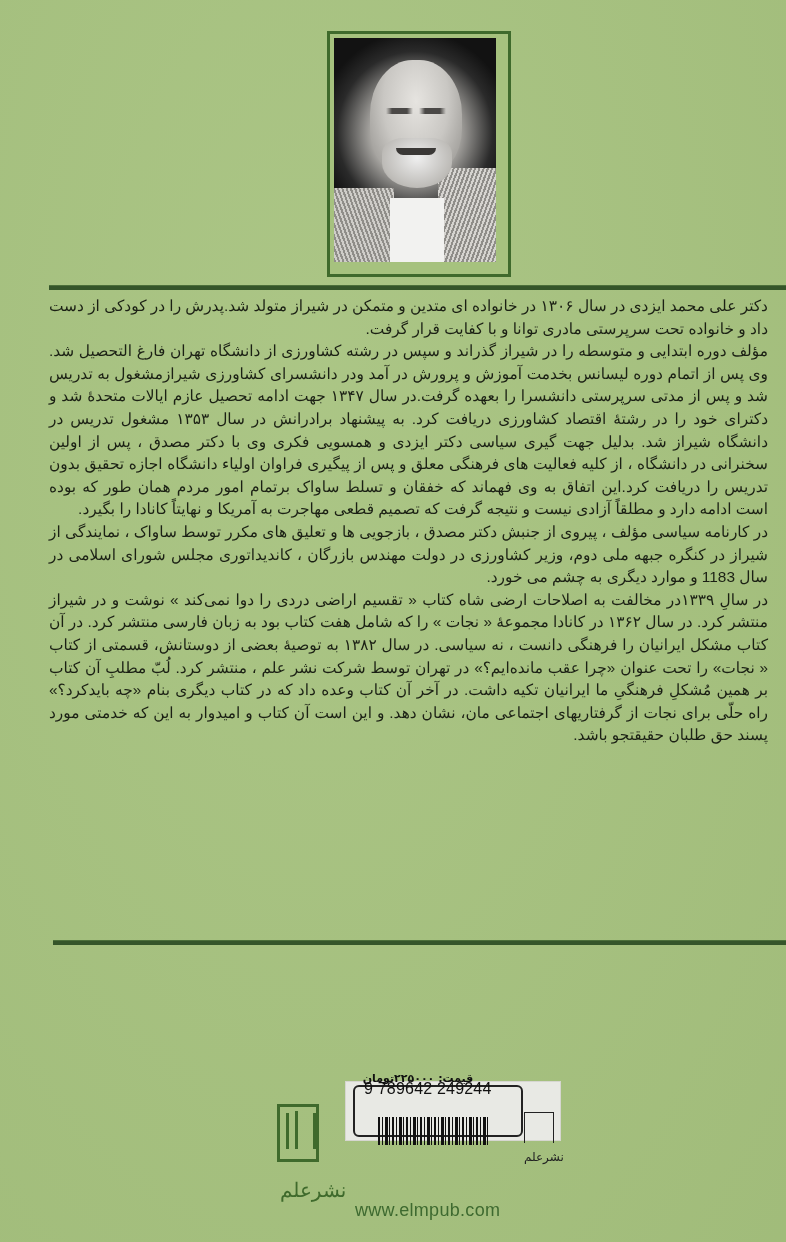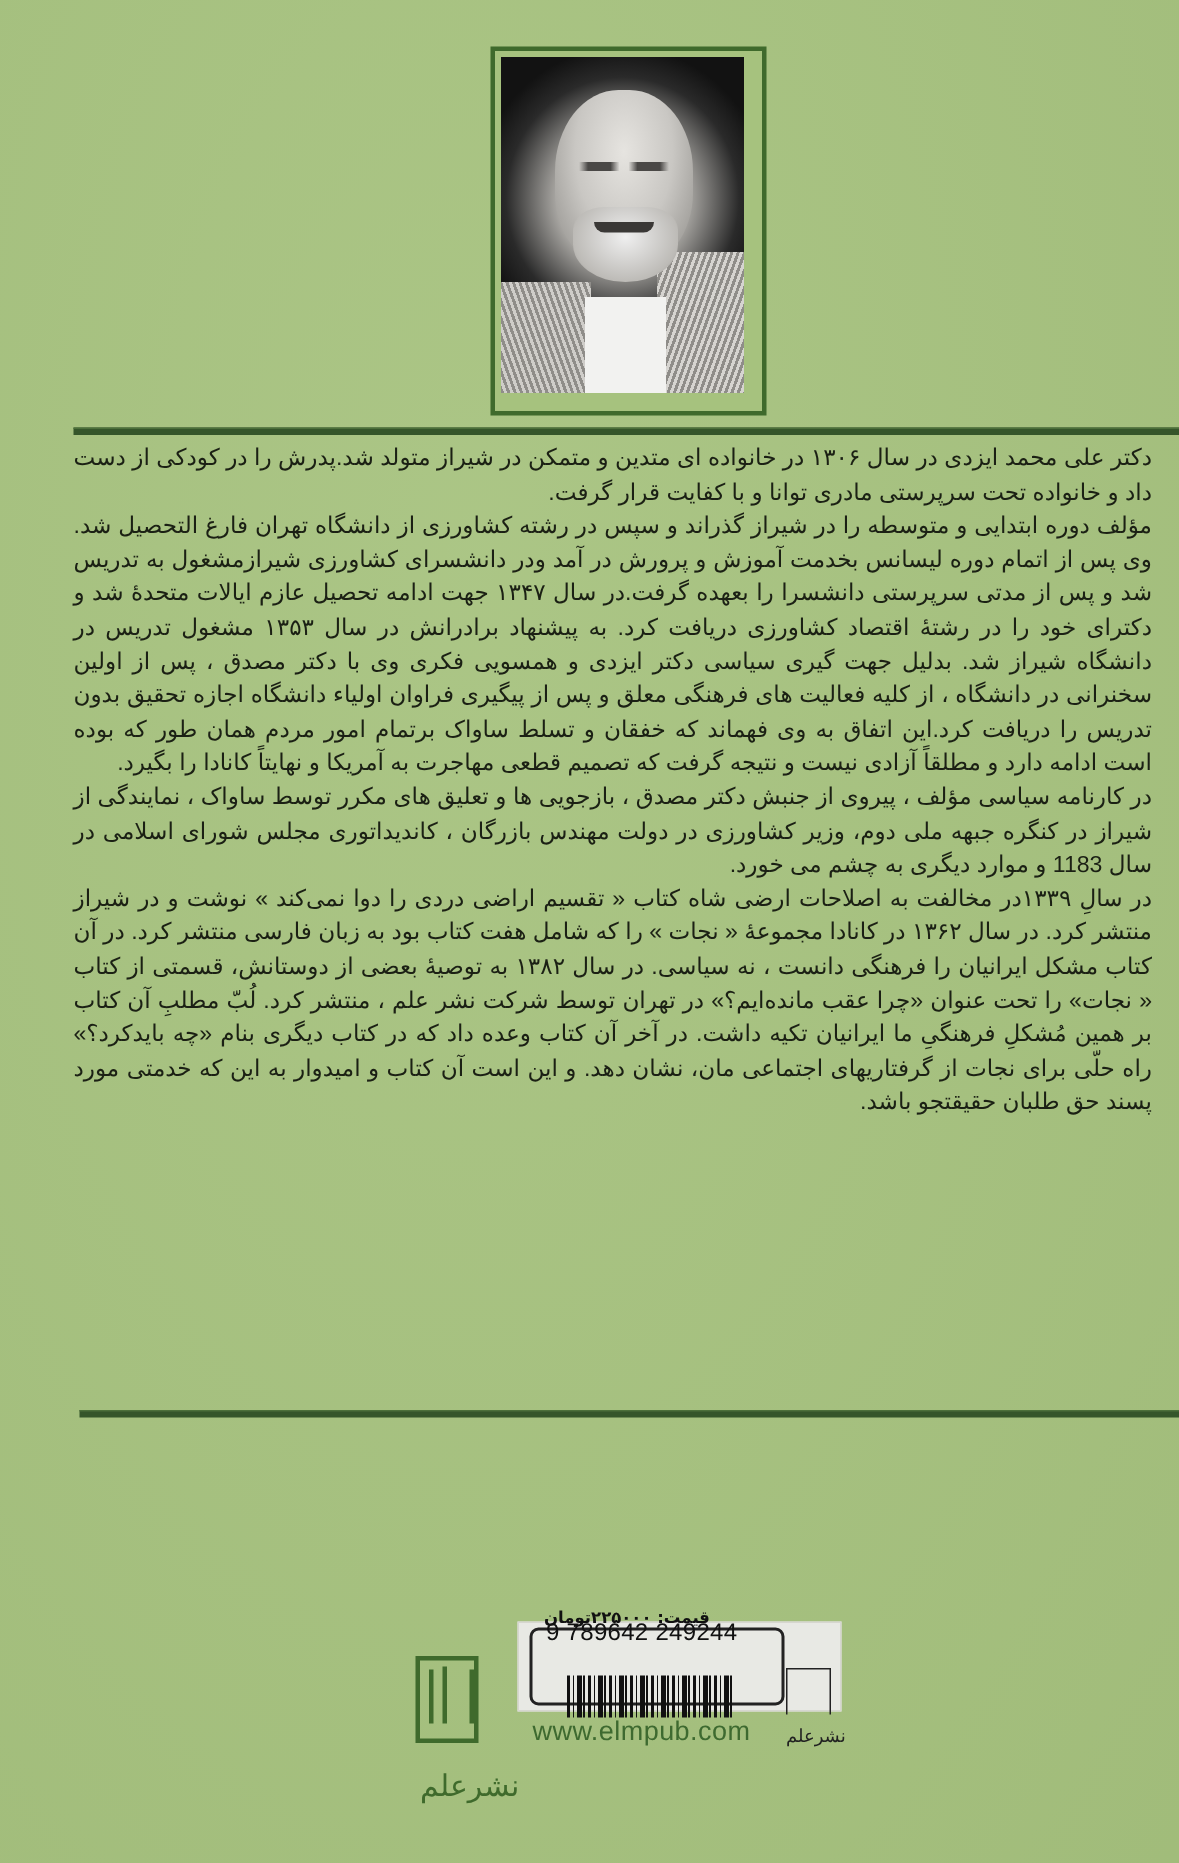--- a/index.html
+++ b/index.html
@@ -104,21 +104,21 @@
     }
     .pub-logo::after {
       content: ""; position: absolute; left: 15px; top: 4px; width: 3px; height: 38px;
       background: #3f6a2c;
     }
     .pub-logo-text {
       position: absolute; left: 280px; top: 1178px; font-size: 20px; color: #3f6a2c;
       font-family: "DejaVu Serif", serif;
     }
     .website {
-      position: absolute; left: 355px; top: 1144px;
+      position: absolute; left: 355px; top: 1200px;
       font-family: "Liberation Sans", sans-serif; font-size: 18px; color: #3e6a30; letter-spacing: 0.3px;
     }
   </style>
 </head>
 <body>
 
 <div class="cover"></div>
 
 <div class="photo-frame">
   <div class="photo">

